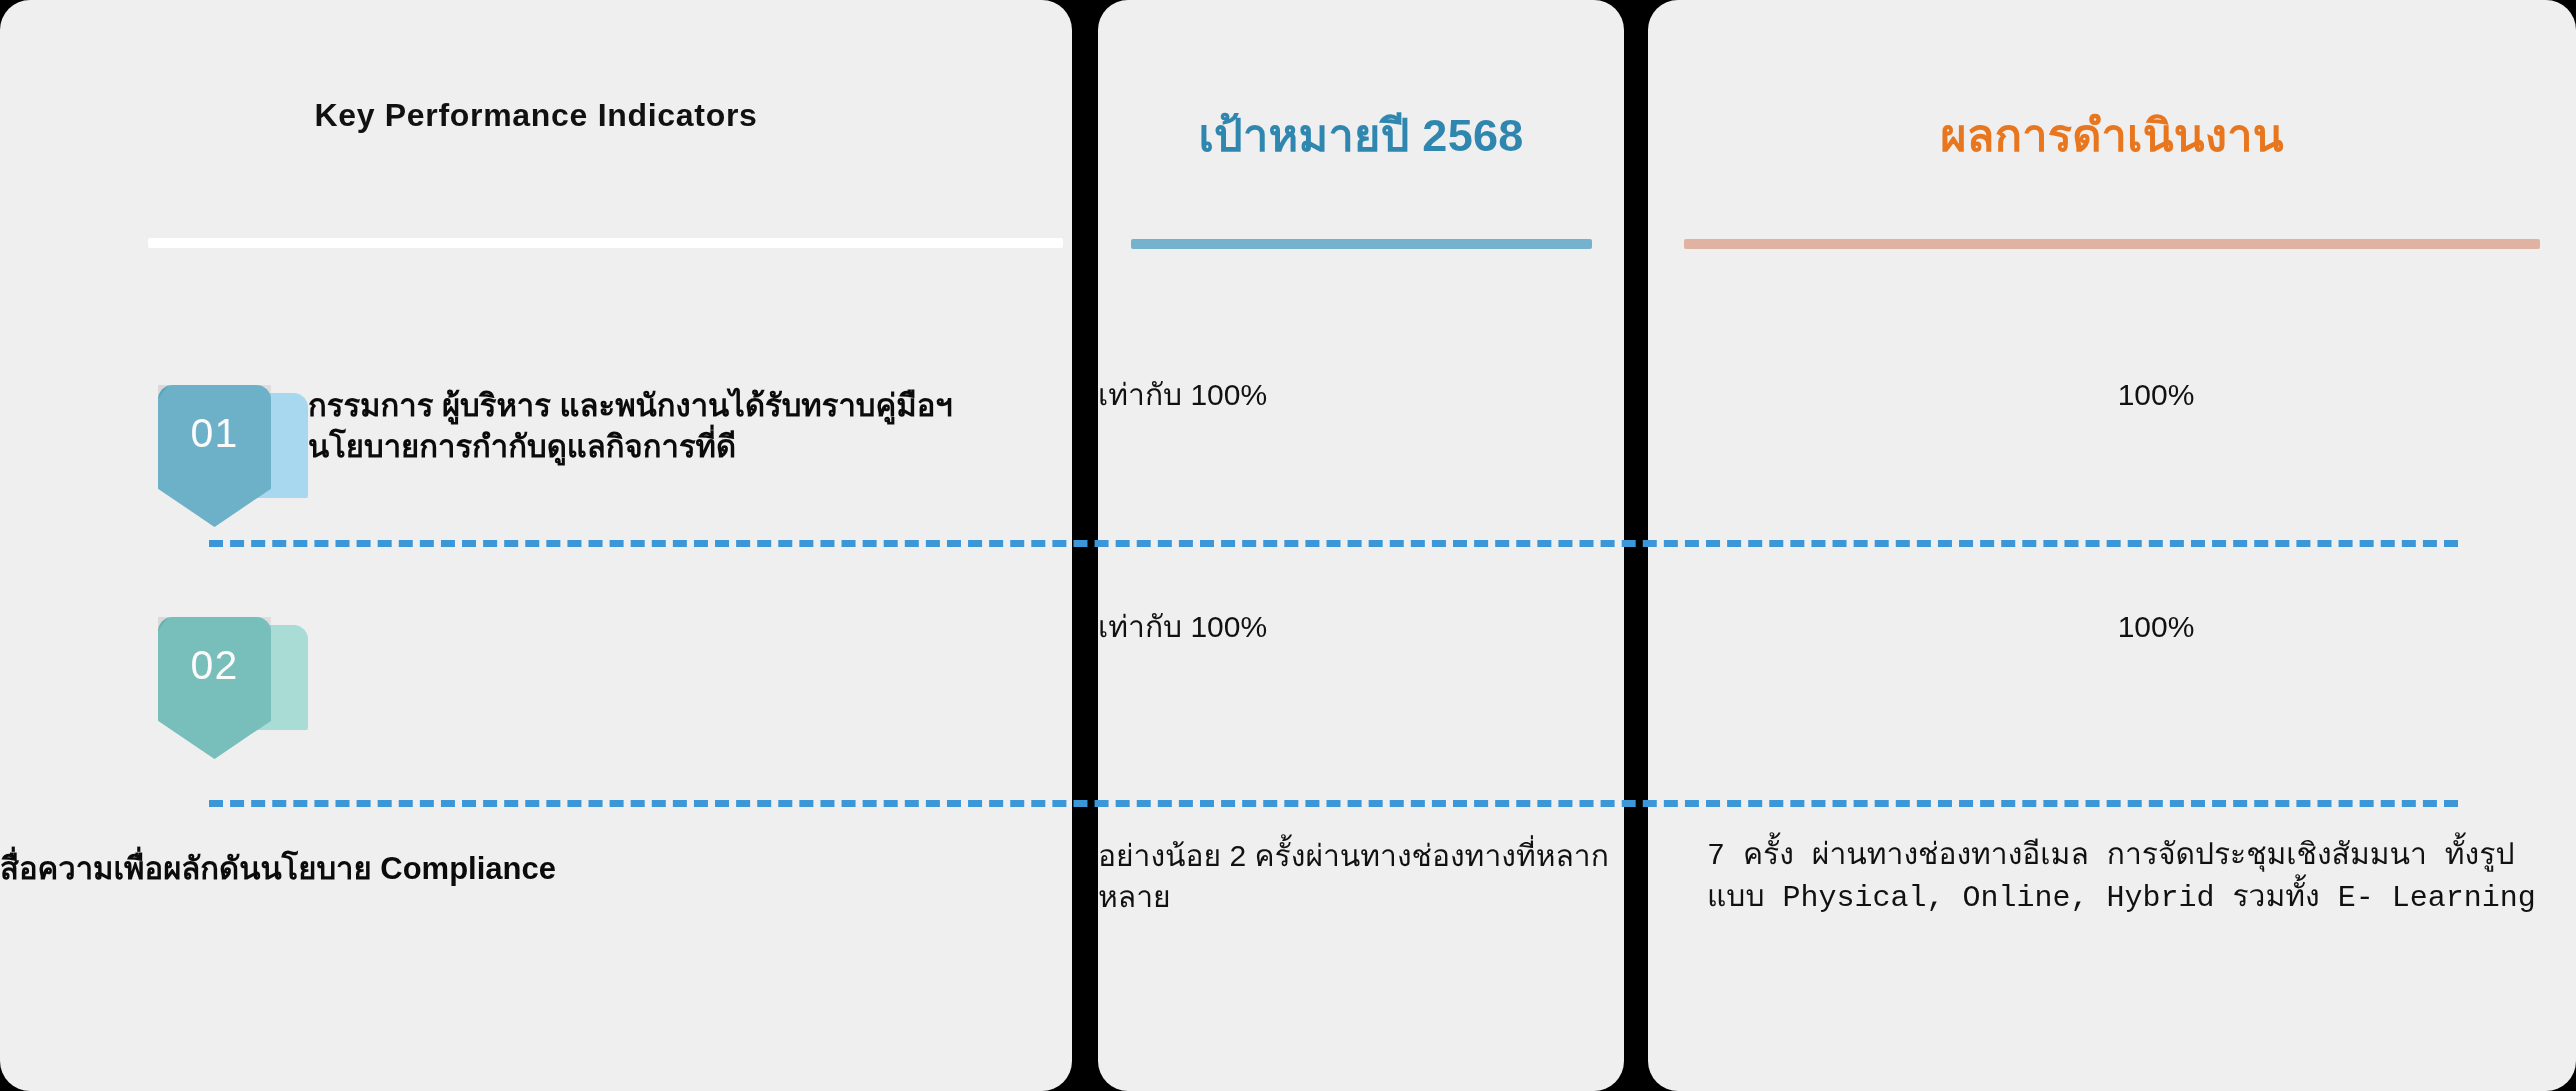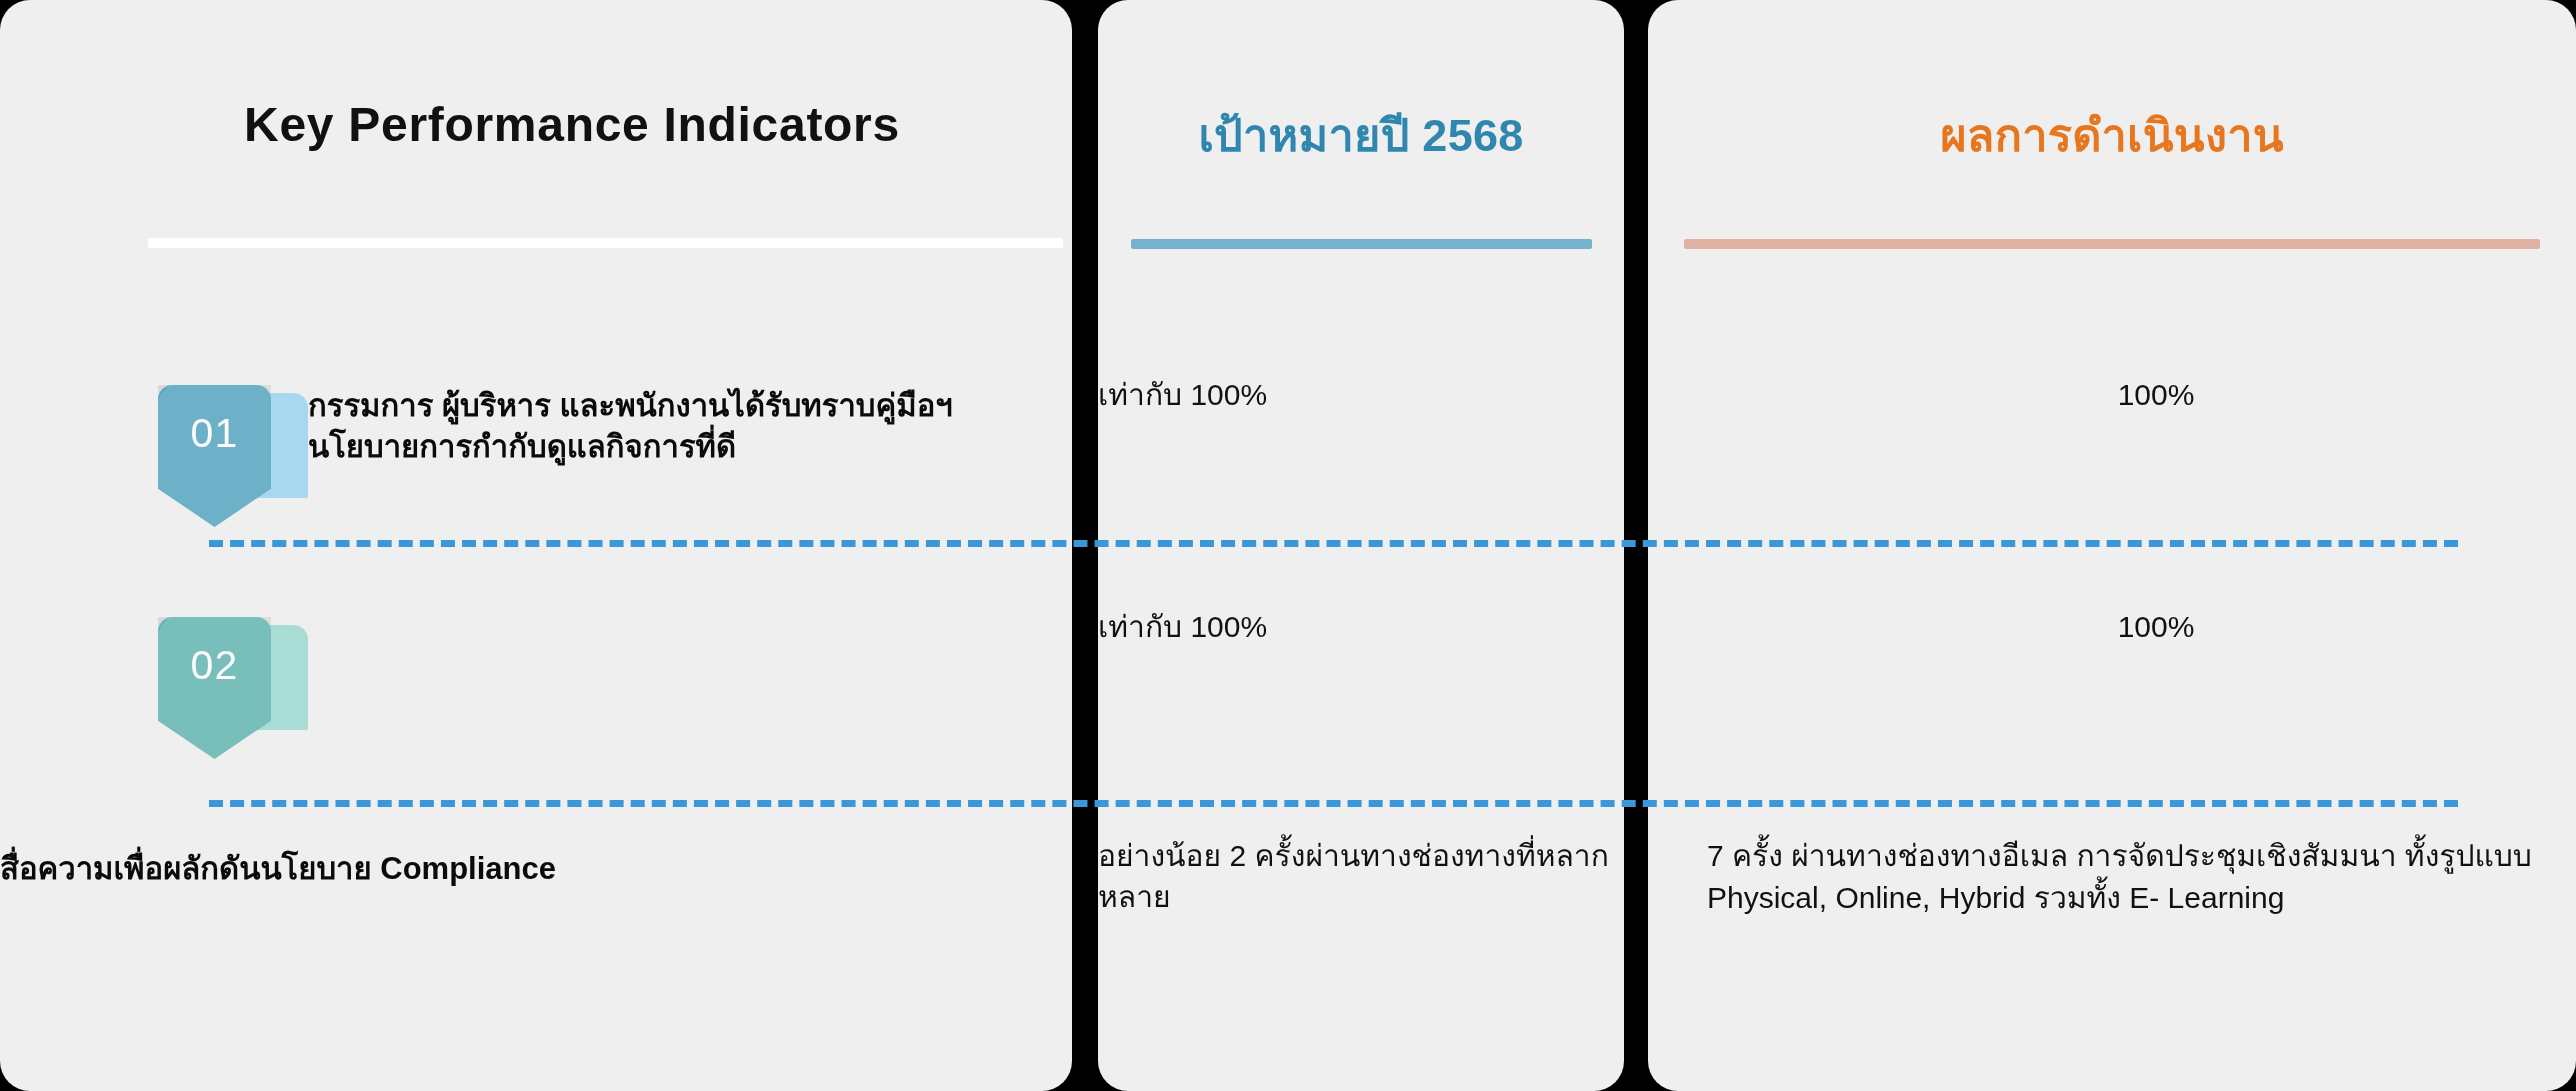--- a/index.html
+++ b/index.html
@@ -38,24 +38,23 @@
   .col-header {
     position: absolute;
     width: 100%;
     text-align: center;
     font-weight: bold;
     letter-spacing: 0.3px;
     white-space: nowrap;
   }
   .hdr-kpi {
     top: 97px;
-    font-size: 48px;
+    font-size: 32px;
     color: #111111;
     letter-spacing: 0.7px;
-    margin-left: 36px;
   }
   .hdr-target {
     top: 99px;
     font-size: 45px;
     color: #2F87B0;
   }
   .hdr-result {
     top: 99px;
     font-size: 45px;
     color: #E8761E;
@@ -186,21 +185,21 @@
   .val-result {
     position: absolute;
     width: 992px;
     font-size: 30px;
     line-height: 1.40;
     color: #111111;
     padding-left: 12px;
   }
   .vr-1 { top: 374px; text-align: center; }
   .vr-2 { top: 606px; text-align: center; }
-  .vr-3 { top: 835px; text-align: left; padding-left: 59px; width: 829px; }
+  .vr-3 { top: 835px; text-align: left; padding-left: 59px; width: 829px; font-family: Liberation Mono, monospace; }
 </style>
 </head>
 <body>
 
 <div id="board">
 
   <div class="panel panel-kpi">
     <div class="col-header hdr-kpi">Key  Performance Indicators</div>
     <div class="rule rule-kpi"></div>
 

